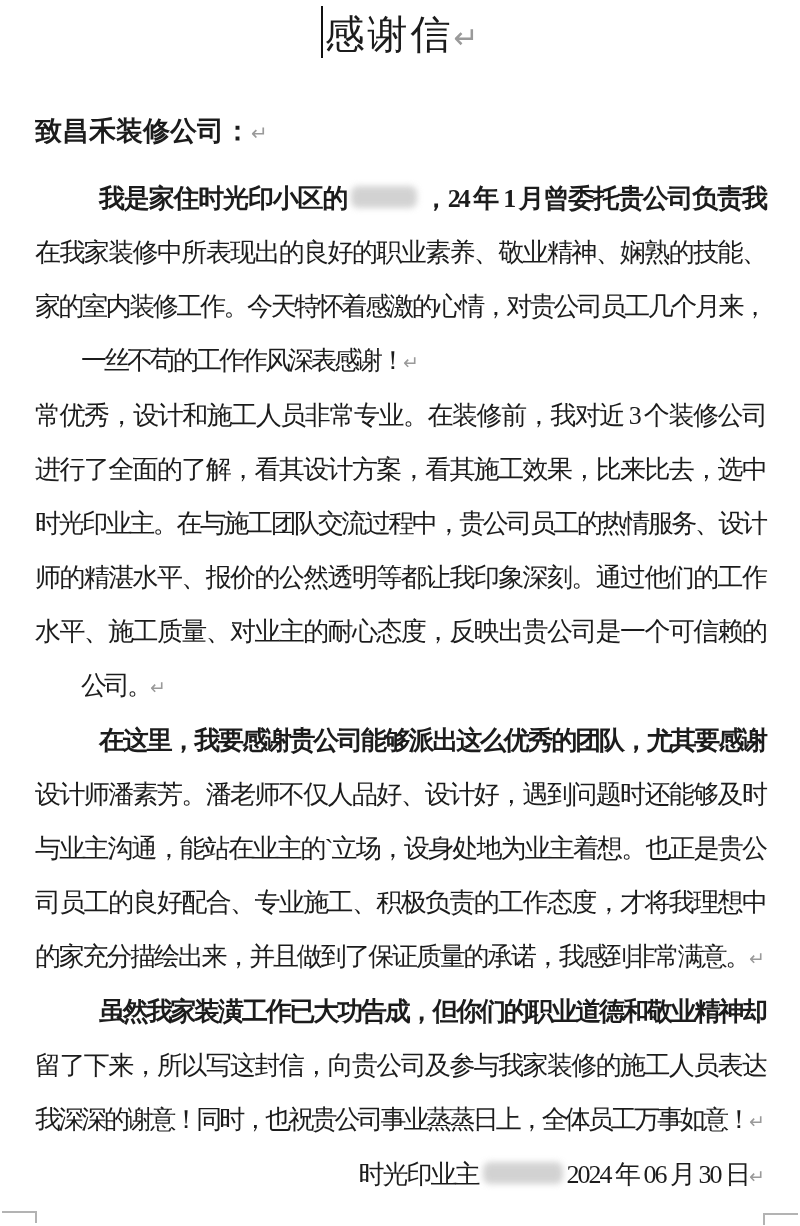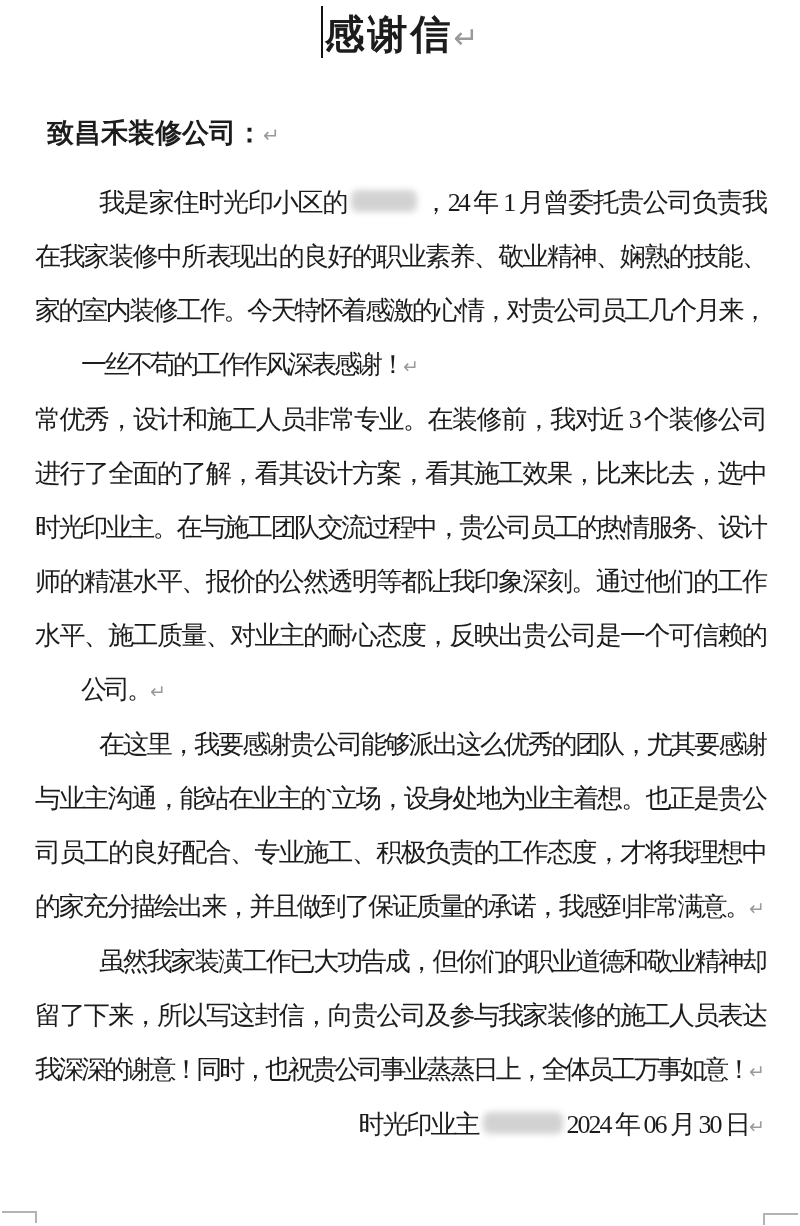--- a/index.html
+++ b/index.html
@@ -4,33 +4,33 @@
 <style>
   html,body{margin:0;padding:0;}
   body{
     width:800px;height:1226px;background:#ffffff;overflow:hidden;
     font-family:"Liberation Serif","DejaVu Serif",serif;color:#1c1c1c;
   }
   .page{position:relative;width:800px;height:1226px;box-sizing:border-box;padding:0 35px;}
   
   .title-line{height:86px;text-align:center;padding-top:6px;white-space:nowrap;}
   .caret{display:inline-block;width:2px;height:52px;background:#111;vertical-align:-10px;margin-right:1px;}
-  .title{display:inline;font-size:40px;font-weight:bold;letter-spacing:3px;}
+  .title{display:inline;font-size:40px;font-weight:normal;letter-spacing:3px;}
   .pmark{color:#9a9a9a;font-family:"DejaVu Sans",sans-serif;font-weight:normal;}
   .title-line .pmark{font-size:30px;letter-spacing:0;}
   
-  .salutation{margin:12px;font-size:27px;font-weight:bold;line-height:58px;}
+  .salutation{margin:0;font-size:27px;font-weight:bold;line-height:78px;}
   .salutation .pmark{font-size:20px;font-weight:normal;}
   
   .para{margin:0;}
   .tline{
     font-size:26px;line-height:54px;letter-spacing:-3px;
     text-align:justify;text-align-last:justify;
   }
-  .tline.first{text-indent:64px;}
+  .tline.first{text-indent:64px;font-weight:bold;}
   .tline.last{text-align-last:left;margin-left:46px;}
   .tline .pmark{font-size:19px;letter-spacing:0;}
   .redact{
     display:inline-block;width:66px;height:22px;border-radius:7px;
     background:#c4c4c4;filter:blur(3px);opacity:.75;vertical-align:-1px;margin:0 4px;
   }
   .redact.sig{width:80px;}
   
   .signature{margin:0;font-size:26px;line-height:54px;text-align:right;letter-spacing:-2px;}
   .signature .pmark{font-size:19px;letter-spacing:0;}
@@ -61,20 +61,21 @@
     <div class="tline"><span>常优秀，设计和施工人员非常专业。在装修前，我对近 3 个装修公司</span></div>
     <div class="tline"><span>进行了全面的了解，看其设计方案，看其施工效果，比来比去，选中</span></div>
     <div class="tline"><span>时光印业主。在与施工团队交流过程中，贵公司员工的热情服务、设计</span></div>
     <div class="tline"><span>师的精湛水平、报价的公然透明等都让我印象深刻。通过他们的工作</span></div>
     <div class="tline"><span>水平、施工质量、对业主的耐心态度，反映出贵公司是一个可信赖的</span></div>
     <div class="tline last"><span>公司。</span><span class="pmark">↵</span></div>
   </div>
 
   <div class="para">
     <div class="tline first"><span>在这里，我要感谢贵公司能够派出这么优秀的团队，尤其要感谢</span></div>
+    <div class="tline"><span>设计师潘素芳。潘老师不仅人品好、设计好，遇到问题时还能够及时</span></div>
     <div class="tline"><span>与业主沟通，能站在业主的`立场，设身处地为业主着想。也正是贵公</span></div>
     <div class="tline"><span>司员工的良好配合、专业施工、积极负责的工作态度，才将我理想中</span></div>
     <div class="tline"><span>的家充分描绘出来，并且做到了保证质量的承诺，我感到非常满意。</span><span class="pmark">↵</span></div>
   </div>
 
   <div class="para">
     <div class="tline first"><span>虽然我家装潢工作已大功告成，但你们的职业道德和敬业精神却</span></div>
     <div class="tline"><span>留了下来，所以写这封信，向贵公司及参与我家装修的施工人员表达</span></div>
     <div class="tline"><span>我深深的谢意！同时，也祝贵公司事业蒸蒸日上，全体员工万事如意！</span><span class="pmark">↵</span></div>
   </div>

